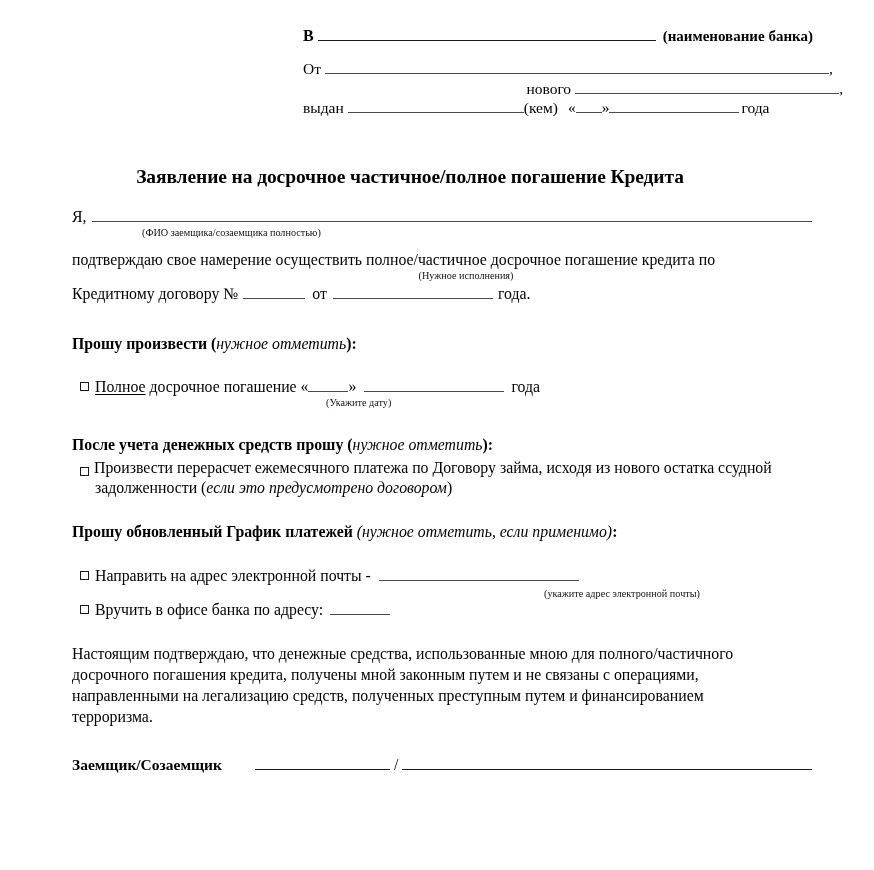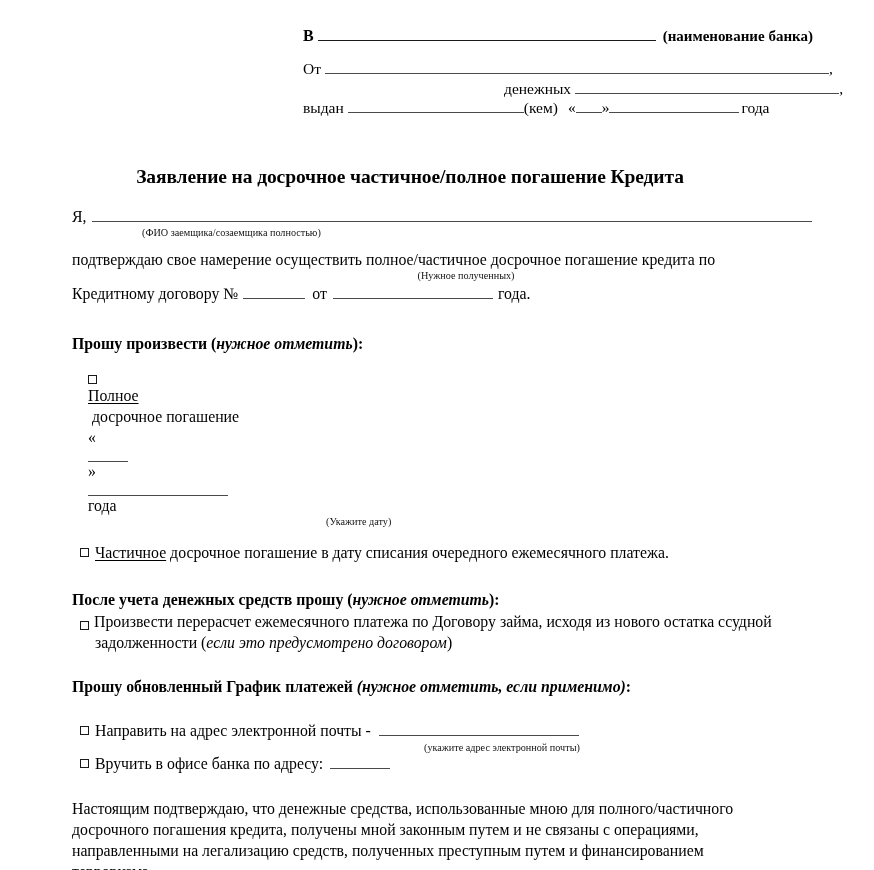--- a/index.html
+++ b/index.html
@@ -116,21 +116,21 @@
     margin-top: 0px;
     padding-left: 40px;
   }
 
   .sec-head {
     font-weight: bold;
     font-size: 15.8px;
   }
   .sec-head em {
     font-style: italic;
-    font-weight: bold;
+    font-weight: normal;
   }
 
   .cb-row {
     display: flex;
     align-items: baseline;
     white-space: nowrap;
   }
   .cb {
     display: inline-block;
     width: 9px;
@@ -173,21 +173,21 @@
       <span class="bank-name">(наименование банка)</span>
     </div>
 
     <div class="hdr-row r2">
       <span class="lbl-n">От</span>
       <span class="rule" style="width:504px;"></span>
       <span>,</span>
     </div>
 
     <div class="hdr-row r3">
-      <span class="lbl-n">денежных</span>
+      <span class="lbl-n">нового</span>
       <span class="rule" style="width:264px;"></span>
       <span>,</span>
     </div>
 
     <div class="hdr-row r4">
       <span class="lbl-n">выдан</span>
       <span class="rule" style="width:176px;"></span>
       <span class="lbl-n" style="margin-left:0;">(кем)</span>
       <span style="margin-left:6px;">«</span>
       <span class="rule" style="width:26px;"></span>
@@ -202,72 +202,67 @@
 
   <div class="body">
 
     <div class="line-row">
       <span style="margin-right:5px;">Я,</span>
       <span class="rule" style="width:720px;"></span>
     </div>
     <div class="caption cap-fio">(ФИО заемщика/созаемщика полностью)</div>
 
     <div class="para">подтверждаю свое намерение осуществить полное/частичное досрочное погашение кредита по</div>
-    <div class="cap-center-sub caption">(Нужное полученных)</div>
+    <div class="cap-center-sub caption">(Нужное исполнения)</div>
 
     <div class="line-row" style="margin-top:2px;">
       <span>Кредитному договору №</span>
       <span class="rule" style="width:62px; margin-left:5px;"></span>
       <span style="margin-left:7px;">от</span>
       <span class="rule" style="width:160px; margin-left:6px;"></span>
       <span style="margin-left:5px;">года.</span>
     </div>
 
     <div class="sec-head" style="margin-top:29px;">
       <span>Прошу произвести (</span><em>нужное отметить</em><span>):</span>
     </div>
 
-    <div class="cb-row" style="margin-top:22px; margin-left:8px;flex-direction:column;">
+    <div class="cb-row" style="margin-top:22px; margin-left:8px;">
       <span class="cb"></span>
       <span class="u">Полное</span>
       <span style="white-space:pre;"> досрочное погашение </span>
       <span>«</span>
       <span class="rule" style="width:40px;"></span>
       <span>»</span>
       <span class="rule" style="width:140px; margin-left:8px;"></span>
       <span style="margin-left:7px;">года</span>
     </div>
     <div class="caption" style="margin-left:254px; margin-top:1px;">(Укажите дату)</div>
 
-    <div class="cb-row" style="margin-top:15px; margin-left:8px;">
-      <span class="cb"></span>
-      <span class="u">Частичное</span>
-      <span style="white-space:pre;"> досрочное погашение в дату списания очередного ежемесячного платежа.</span>
-    </div>
 
     <div class="sec-head" style="margin-top:26px;">
       <span>После учета денежных средств прошу (</span><em>нужное отметить</em><span>):</span>
     </div>
 
 
     <div style="margin-top:2px; margin-left:8px; display:flex; align-items:baseline;">
       <span class="cb" style="top:3px;"></span>
       <span class="wrap-text" style="display:block; width:732px; text-indent:-1px;"><span>Произвести перерасчет ежемесячного платежа по Договору займа, исходя из нового остатка ссудной задолженности (</span><em>если это предусмотрено договором</em><span>)</span></span>
     </div>
 
     <div class="sec-head" style="margin-top:22px;">
       <span>Прошу обновленный График платежей </span><em>(нужное отметить, если применимо)</em><span>:</span>
     </div>
 
     <div class="cb-row" style="margin-top:23px; margin-left:8px;">
       <span class="cb"></span>
       <span>Направить на адрес электронной почты -</span>
       <span class="rule" style="width:200px; margin-left:8px;"></span>
     </div>
-    <div class="caption" style="margin-left:352px; margin-top:2px;">(укажите адрес электронной почты)</div>
+    <div class="caption" style="margin-left:352px; margin-top:2px;text-align:center;">(укажите адрес электронной почты)</div>
 
     <div class="cb-row" style="margin-top:0; margin-left:8px;">
       <span class="cb"></span>
       <span>Вручить в офисе банка по адресу:</span>
       <span class="rule" style="width:60px; margin-left:7px;"></span>
     </div>
 
     <div class="wrap-text" style="margin-top:23px; width:712px; line-height:1.34;">Настоящим подтверждаю, что денежные средства, использованные мною для полного/частичного досрочного погашения кредита, получены мной законным путем и не связаны с операциями, направленными на легализацию средств, полученных преступным путем и финансированием терроризма.</div>
 
     <div class="sign-row" style="margin-top:26px;">

